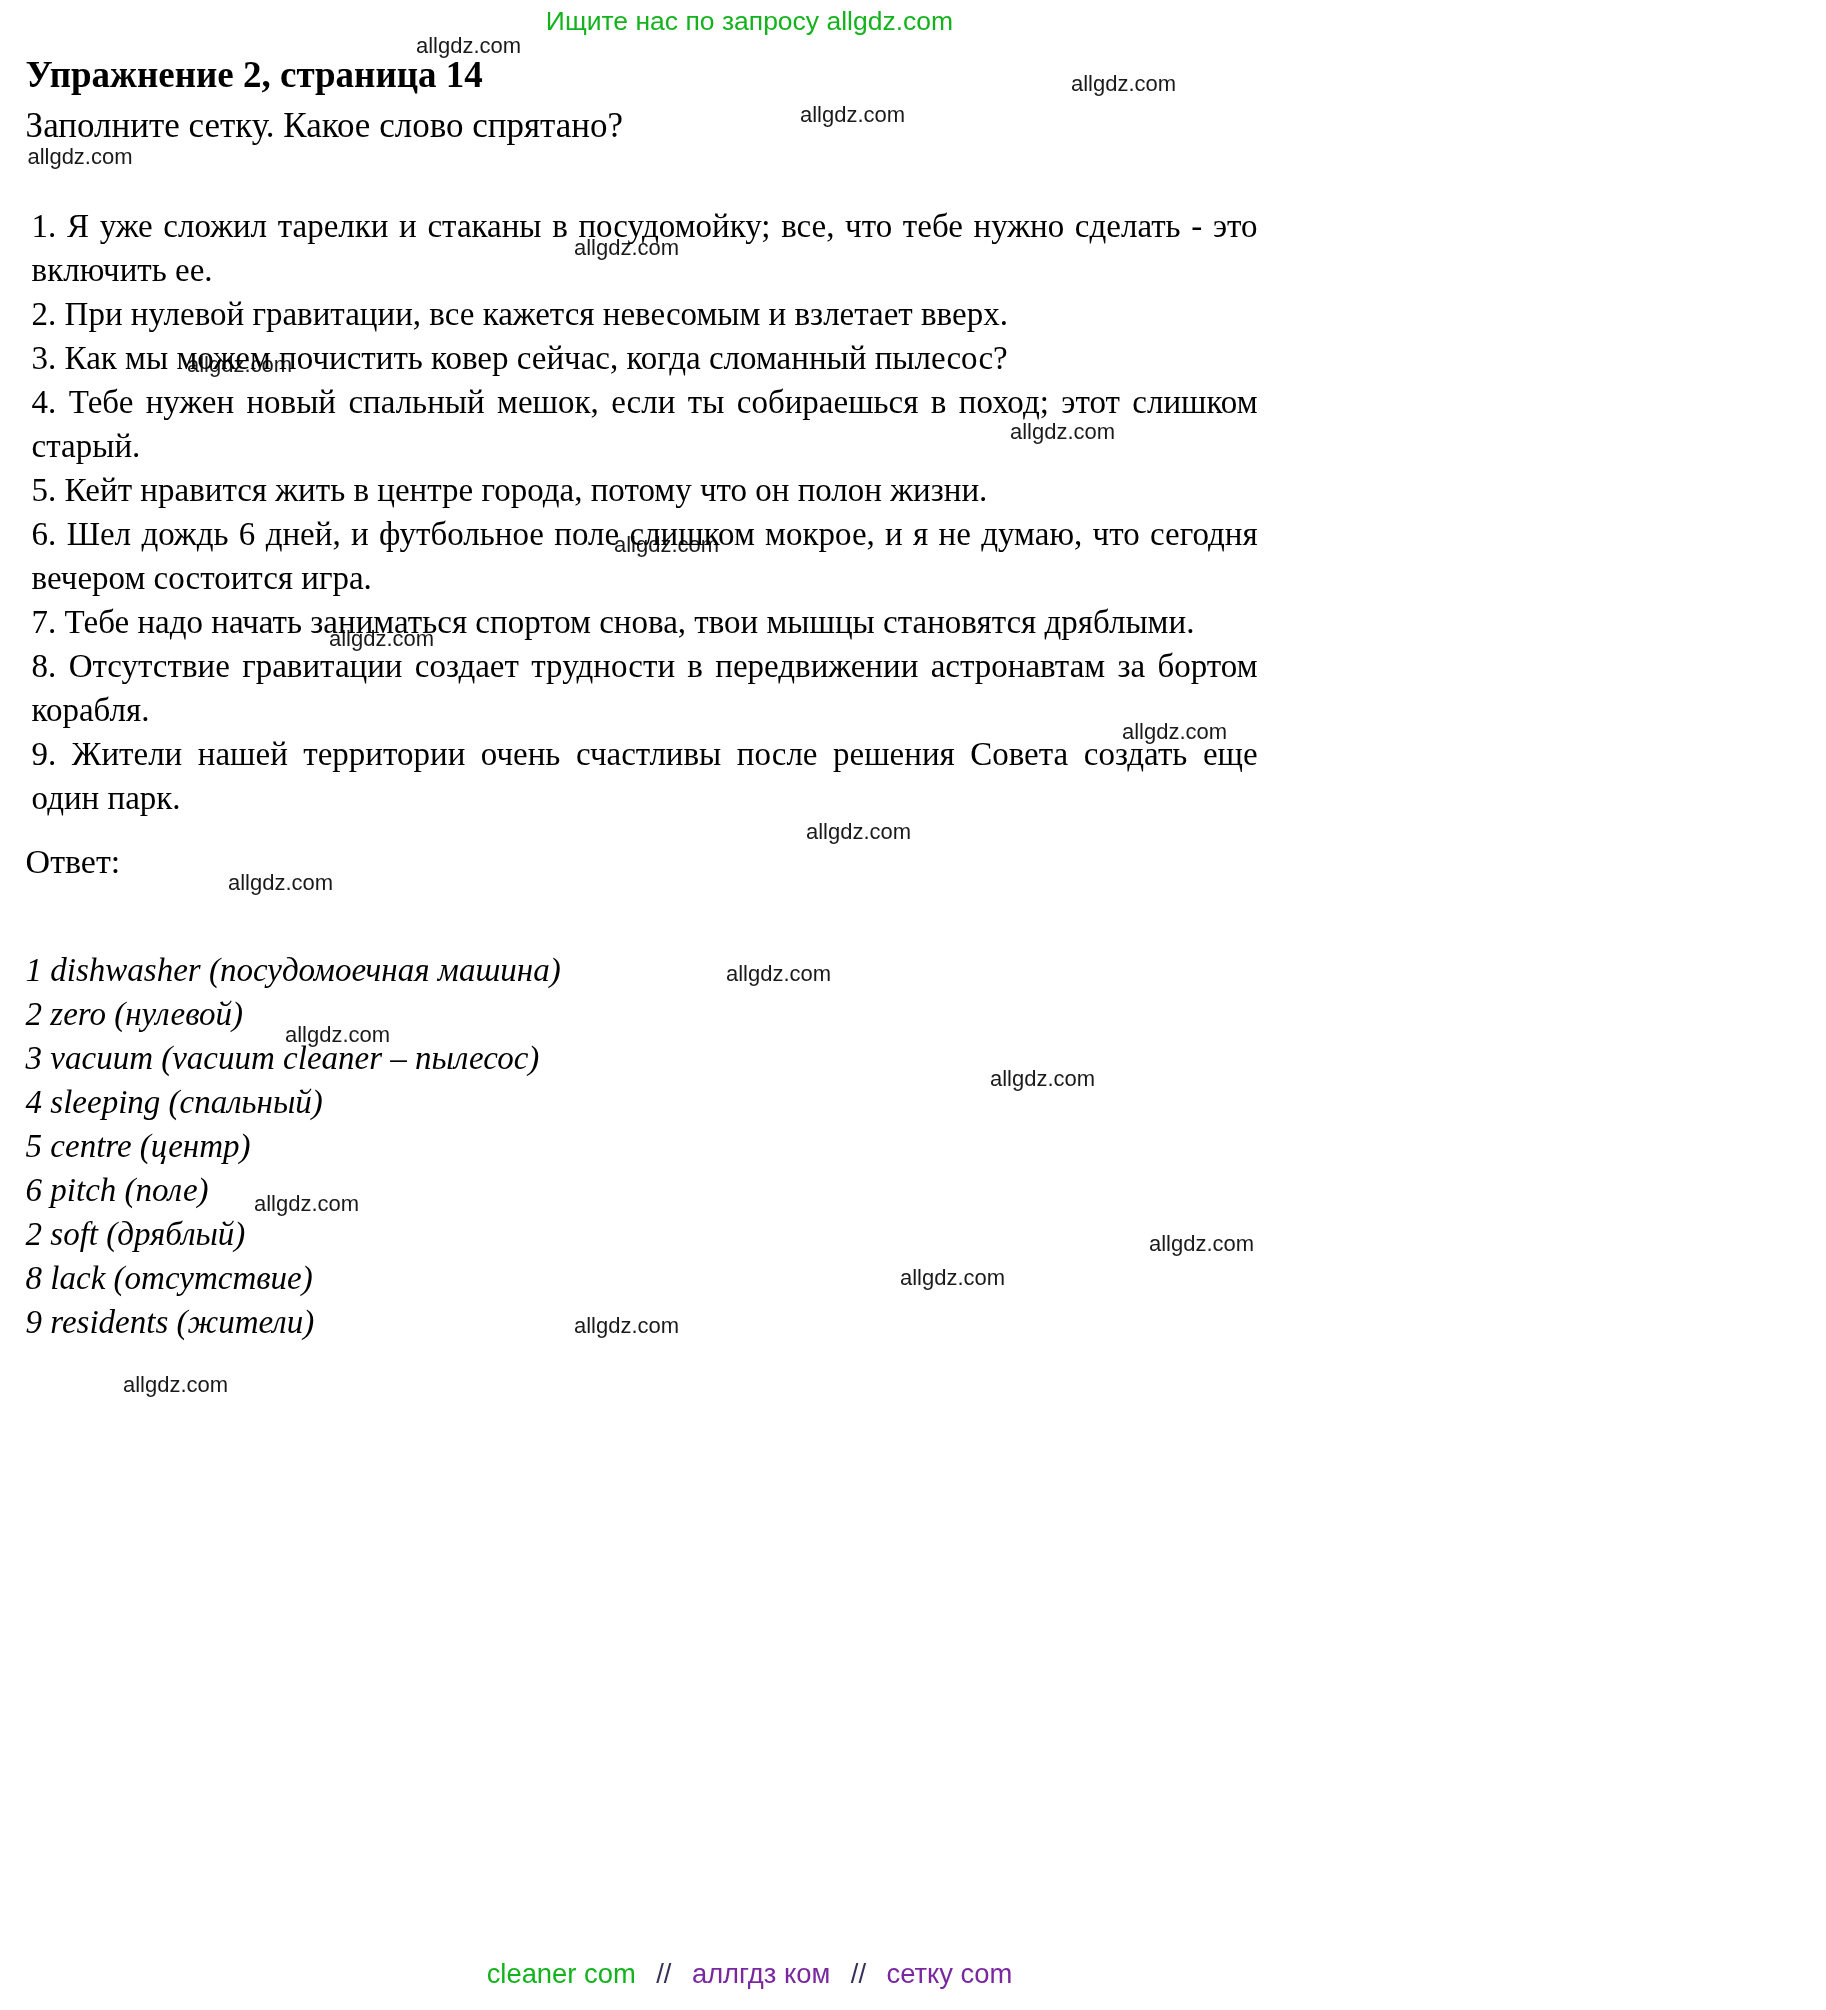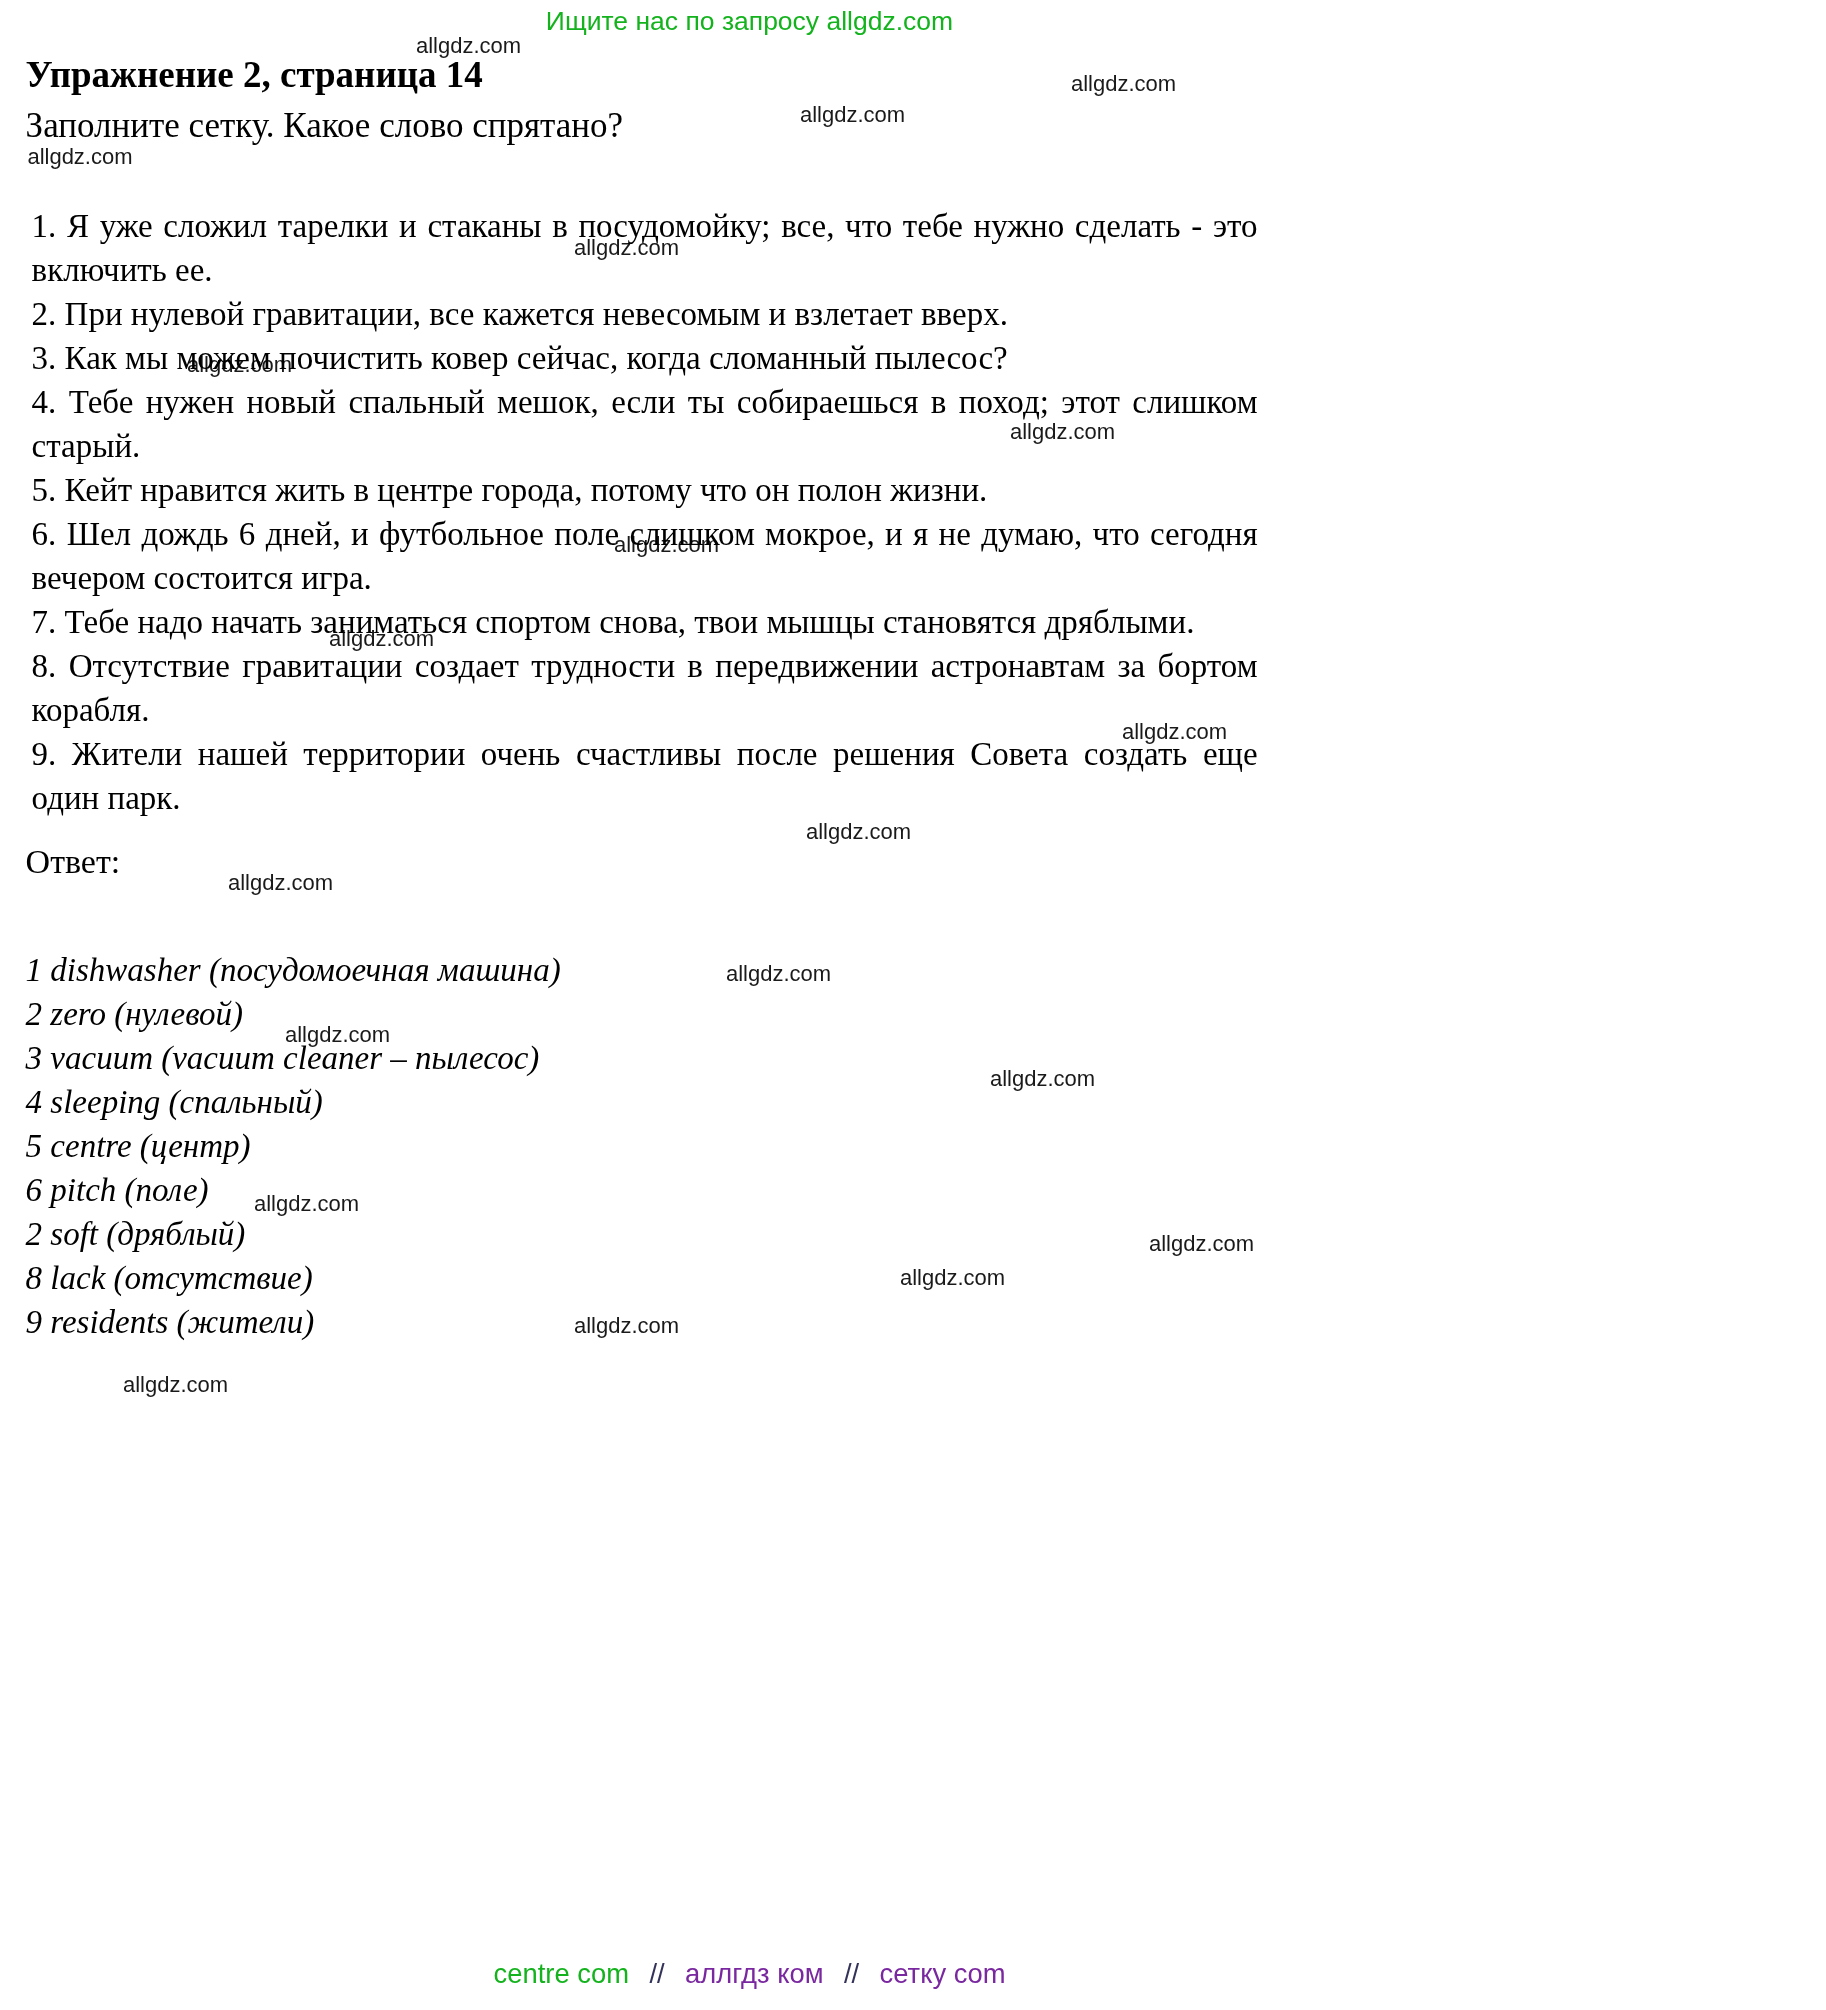--- a/index.html
+++ b/index.html
@@ -130,21 +130,21 @@
       <p class="answer-item">4 sleeping (спальный)</p>
       <p class="answer-item">5 centre (центр)</p>
       <p class="answer-item">6 pitch (поле)</p>
       <p class="answer-item">2 soft (дряблый)</p>
       <p class="answer-item">8 lack (отсутствие)</p>
       <p class="answer-item">9 residents (жители)</p>
     </div>
   </div>
 
   <div class="footer">
-    <span class="link-green">centre com</span>
+    <span class="link-green">cleaner com</span>
     <span class="sep">//</span>
     <span class="link-purple">аллгдз ком</span>
     <span class="sep">//</span>
     <span class="link-purple">сетку com</span>
   </div>
 
 </div>
 
 
 </body></html>

